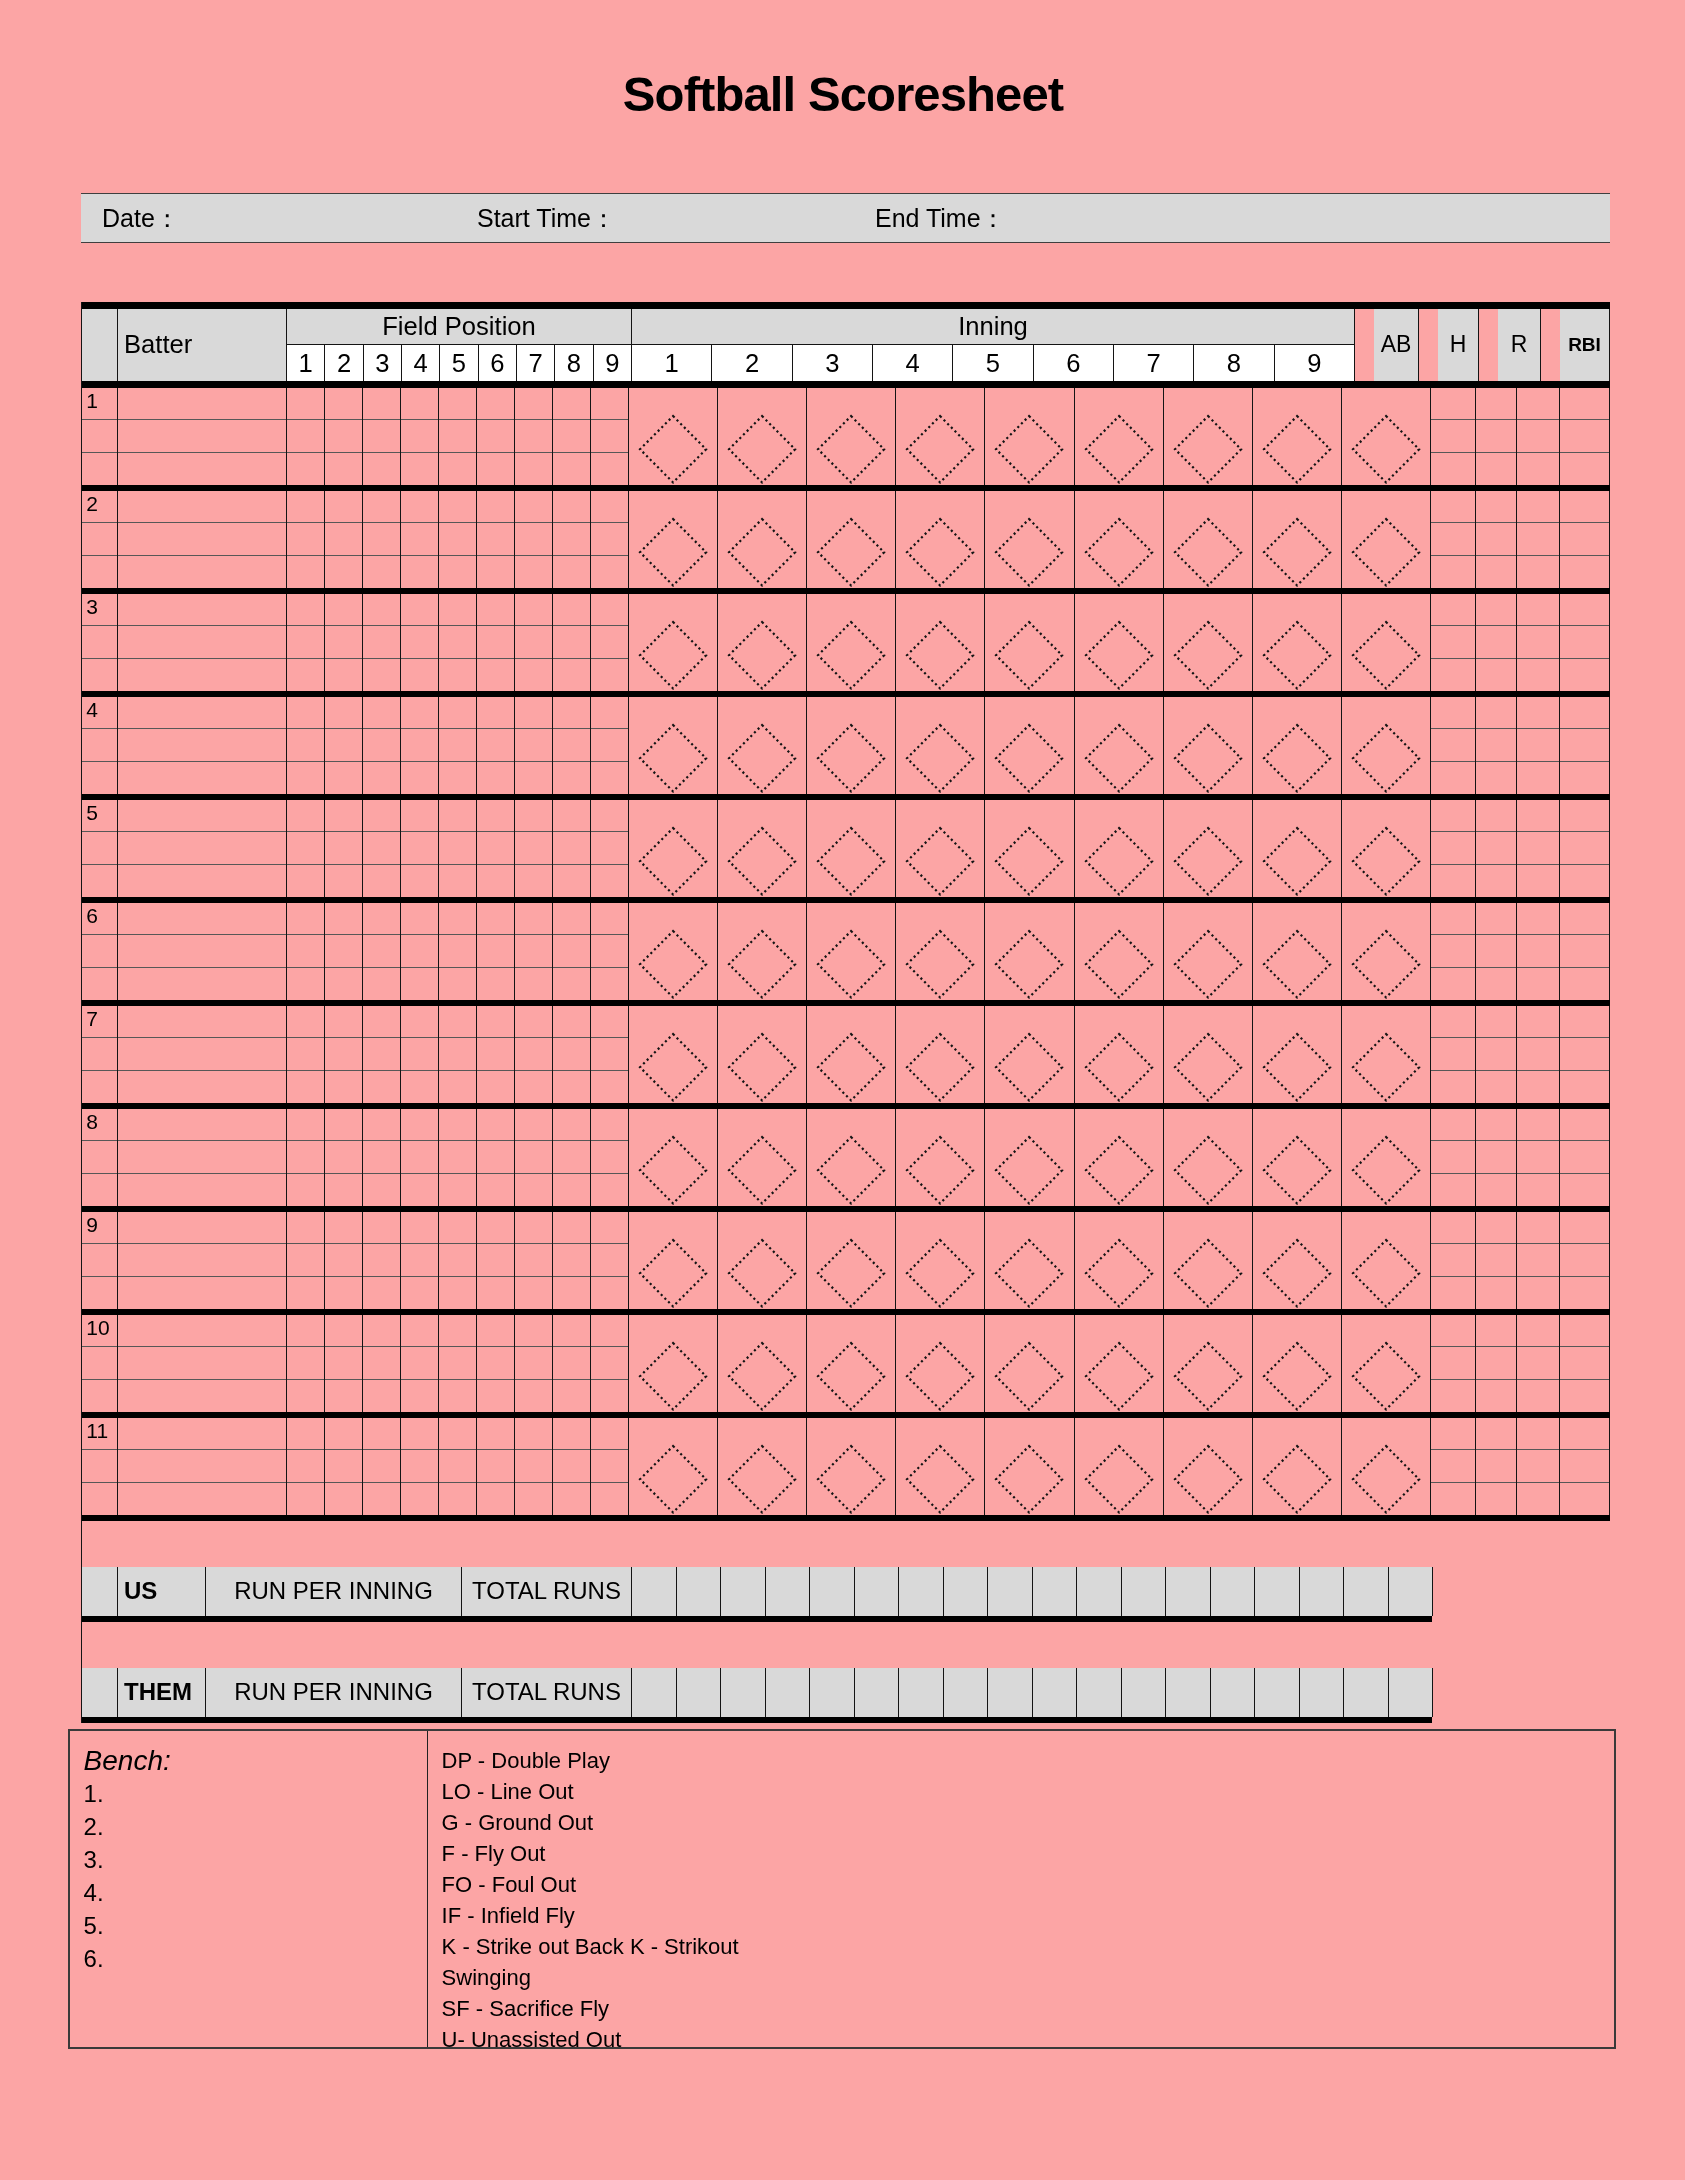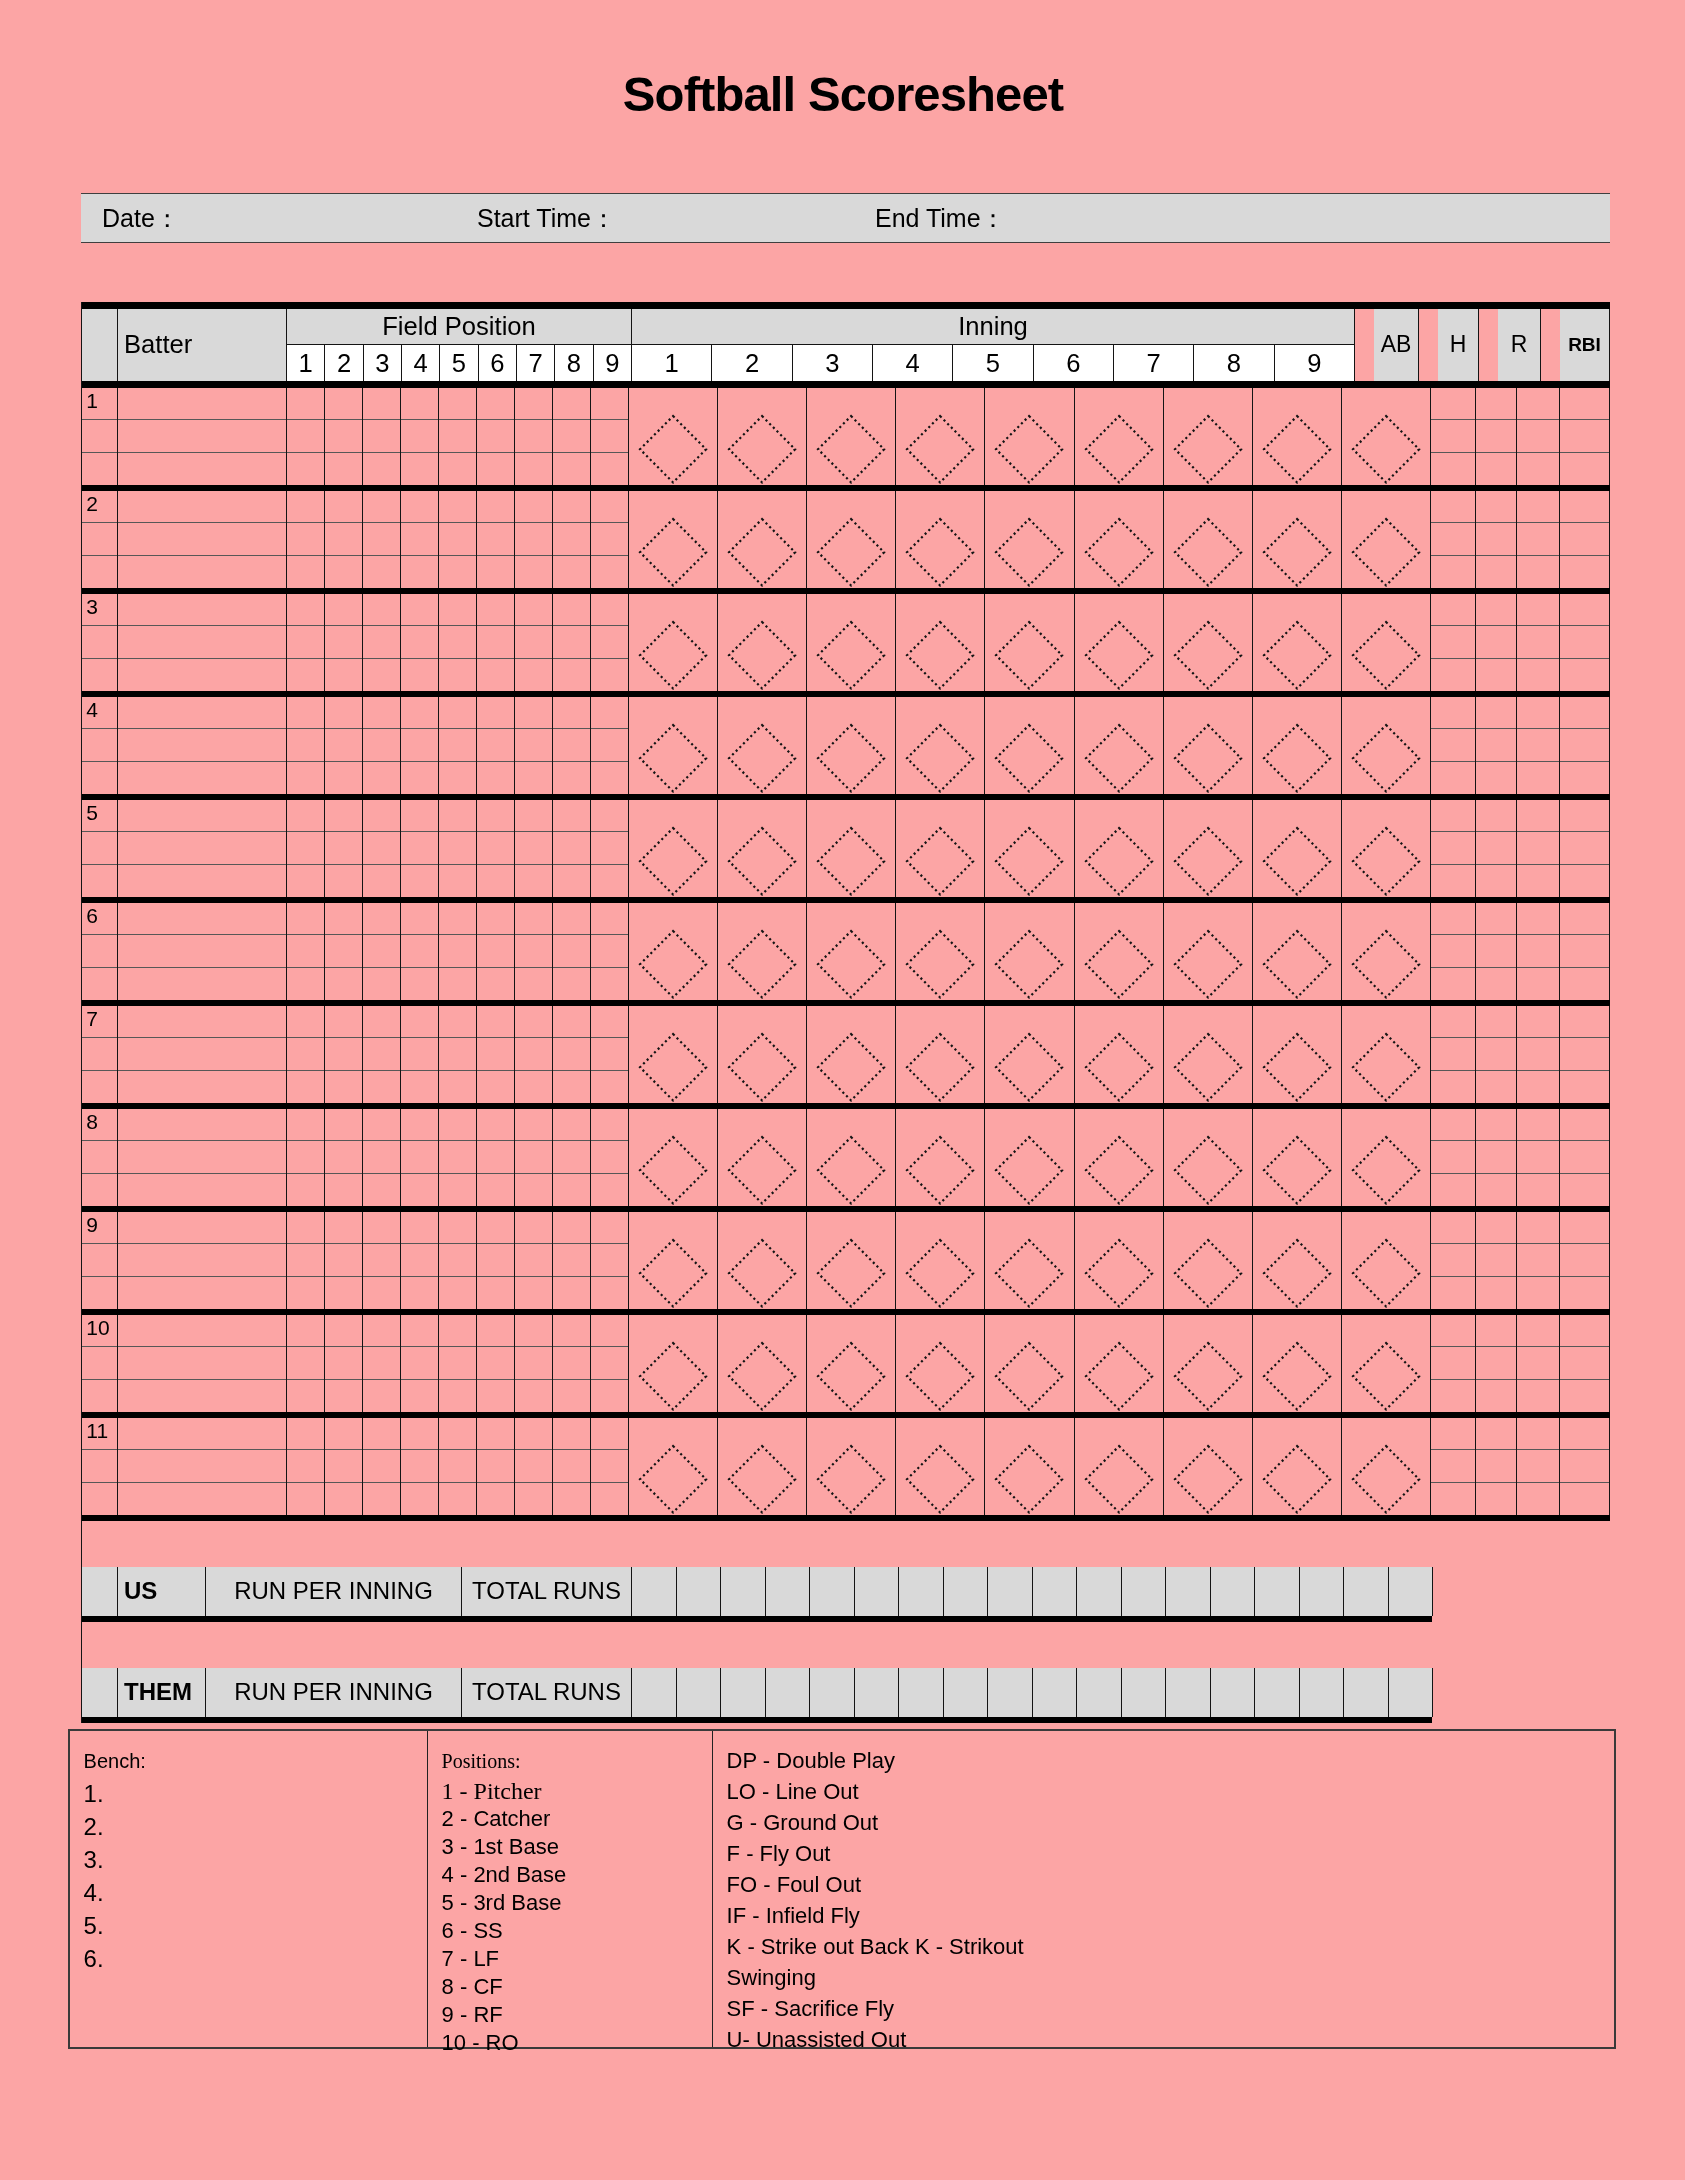--- a/index.html
+++ b/index.html
@@ -56,21 +56,21 @@
 
   
   .bbox{position:absolute;left:68px;top:1729px;width:1548px;height:320px;
         border:2.6px solid #3a3a3a;display:flex;box-sizing:border-box;}
   .bcol{border-right:1.7px solid #222;box-sizing:border-box;padding:13.6px 6.8px 0 13.6px;}
   .bcol:last-child{border-right:none;}
   .bcol-bench{width:358px;}
   .bcol-pos{width:285px;}
   .bcol-abbr{width:366px;}
   .bcol-notes{flex:1;}
-  .btitle{font-size:20px;line-height:32px;}
+  .btitle{font-size:28px;line-height:32px;font-style:italic;}
   .serif{font-family:"Liberation Serif",serif;}
   .bench-item{font-size:24px;line-height:33px;}
   .pos-item{font-size:22px;line-height:28px;}
   .pos-item:first-child{font-family:"Liberation Serif",serif;font-size:24px;}
   .abbr-item{font-size:22px;line-height:31px;}
 
   .footer{position:absolute;top:2065px;left:0;width:100%;text-align:center;
           font-family:"Liberation Serif",serif;font-size:28px;}
   .footer a{color:#000;text-decoration:none;}
 </style>
@@ -1570,35 +1570,20 @@
       <div class="btitle">Bench:</div>
       <div id="bench-items">
           <div class="bench-item">1.</div>
           <div class="bench-item">2.</div>
           <div class="bench-item">3.</div>
           <div class="bench-item">4.</div>
           <div class="bench-item">5.</div>
           <div class="bench-item">6.</div>
         </div>
     </div>
-    <div class="bcol bcol-pos">
-      <div class="btitle serif">Positions:</div>
-      <div id="positions-items">
-          <div class="pos-item">1 - Pitcher</div>
-          <div class="pos-item">2 - Catcher</div>
-          <div class="pos-item">3 - 1st Base</div>
-          <div class="pos-item">4 - 2nd Base</div>
-          <div class="pos-item">5 - 3rd Base</div>
-          <div class="pos-item">6 - SS</div>
-          <div class="pos-item">7 - LF</div>
-          <div class="pos-item">8 - CF</div>
-          <div class="pos-item">9 - RF</div>
-          <div class="pos-item">10 - RO</div>
-        </div>
-    </div>
     <div class="bcol bcol-abbr">
       <div id="abbrev-items">
           <div class="abbr-item">DP - Double Play</div>
           <div class="abbr-item">LO - Line Out</div>
           <div class="abbr-item">G - Ground Out</div>
           <div class="abbr-item">F - Fly Out</div>
           <div class="abbr-item">FO - Foul Out</div>
           <div class="abbr-item">IF - Infield Fly</div>
           <div class="abbr-item">K - Strike out Back K - Strikout Swinging</div>
           <div class="abbr-item">SF - Sacrifice Fly</div>

